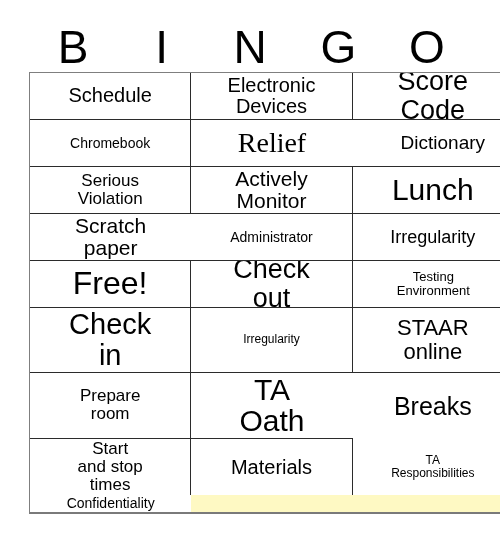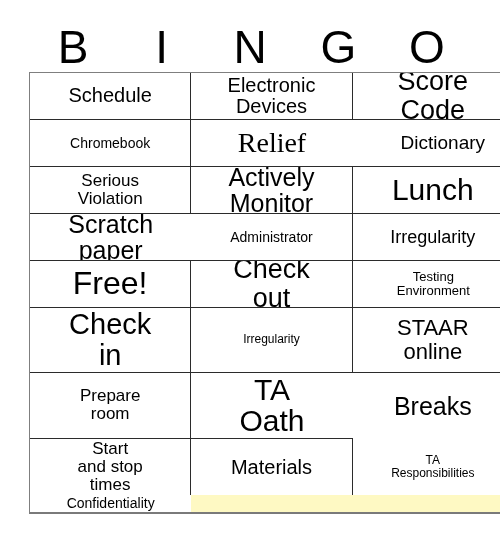--- a/index.html
+++ b/index.html
@@ -90,21 +90,21 @@
 
   
   .fs-12 { font-size: 12px; }
   .fs-13 { font-size: 13px; }
   .fs-14 { font-size: 14px; }
   .fs-18 { font-size: 18px; }
   .fs-19 { font-size: 19px; margin-left: 20px; }
   .fs-20 { font-size: 20px; }
   .fs-21 { font-size: 17px; }
   .fs-22 { font-size: 22px; }
-  .fs-23 { font-size: 25px; }
+  .fs-23 { font-size: 21px; }
   .fs-25 { font-size: 25px; }
   .fs-27 { font-size: 27px; }
   .fs-28 { font-size: 28px; font-family: Liberation Serif, serif; }
   .fs-29 { font-size: 29px; }
   .fs-30 { font-size: 30px; }
   .fs-33 { font-size: 32px; }
 </style>
 </head>
 <body>
 

